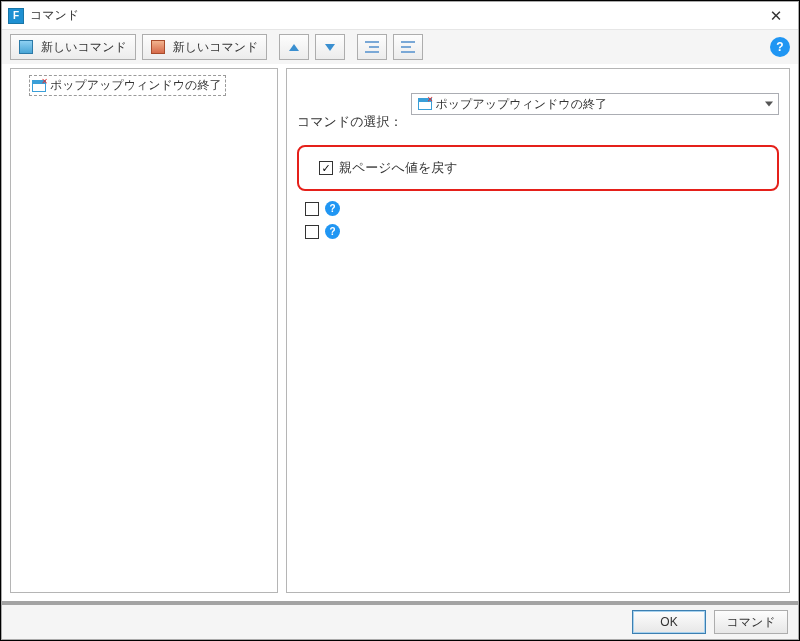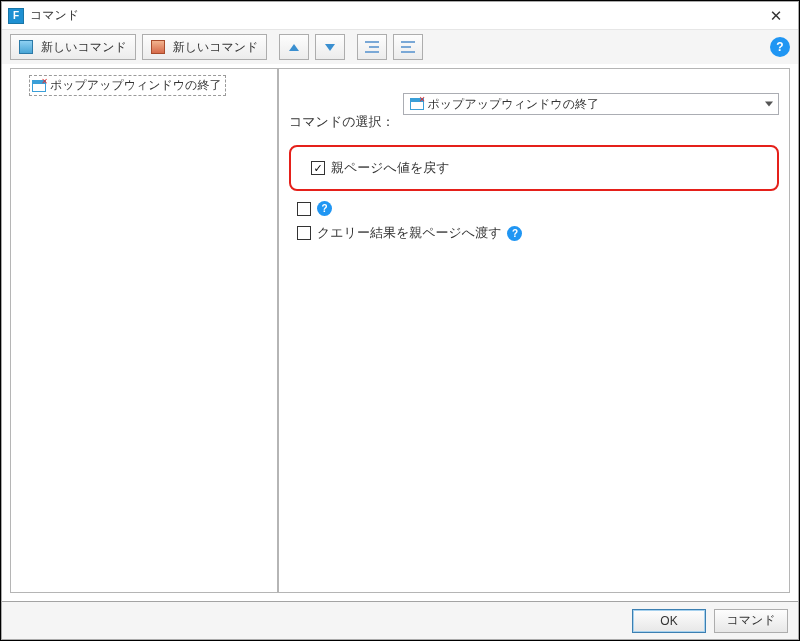--- a/index.html
+++ b/index.html
@@ -76,20 +76,21 @@
     font-weight: bold;
     display: flex; align-items:center; justify-content:center;
     font-size: 12px;
     cursor: pointer;
   }
 
   .content {
     flex: 1;
     display: flex;
     padding: 4px 8px 8px 8px;
+    gap: 8px;
     min-height: 0;
   }
   .tree-panel {
     width: 268px;
     border: 1px solid #b5b5b5;
     background: #fff;
     padding: 6px;
   }
   .tree-item {
     display: inline-flex;
@@ -201,21 +202,21 @@
   .comment-row input {
     flex: 1;
     height: 20px;
     border: 1px solid #abadb3;
     padding: 0 4px;
     font-size: 12px;
   }
 
   .footer {
     height: 38px;
-    border-top: 1px solid #a3a3a3;
+    border-top: 4px solid #a3a3a3;
     display: flex;
     align-items: center;
     justify-content: flex-end;
     padding: 7px 10px;
     gap: 8px;
     background: #f5f5f5;
   }
   .dlg-btn {
     min-width: 74px;
     height: 24px;
@@ -317,21 +318,20 @@
           </div>
         </div>
 
         <div class="chk-row">
           <span class="chk"></span>
           <span class="help-s">?</span>
         </div>
 
         <div class="chk-row">
           <span class="chk"></span>
-          <span>クエリー結果を親ページへ渡す</span>
           <span class="help-s">?</span>
         </div>
 
       </div>
 
 
     </div>
   </div>
 
   <div class="footer">

